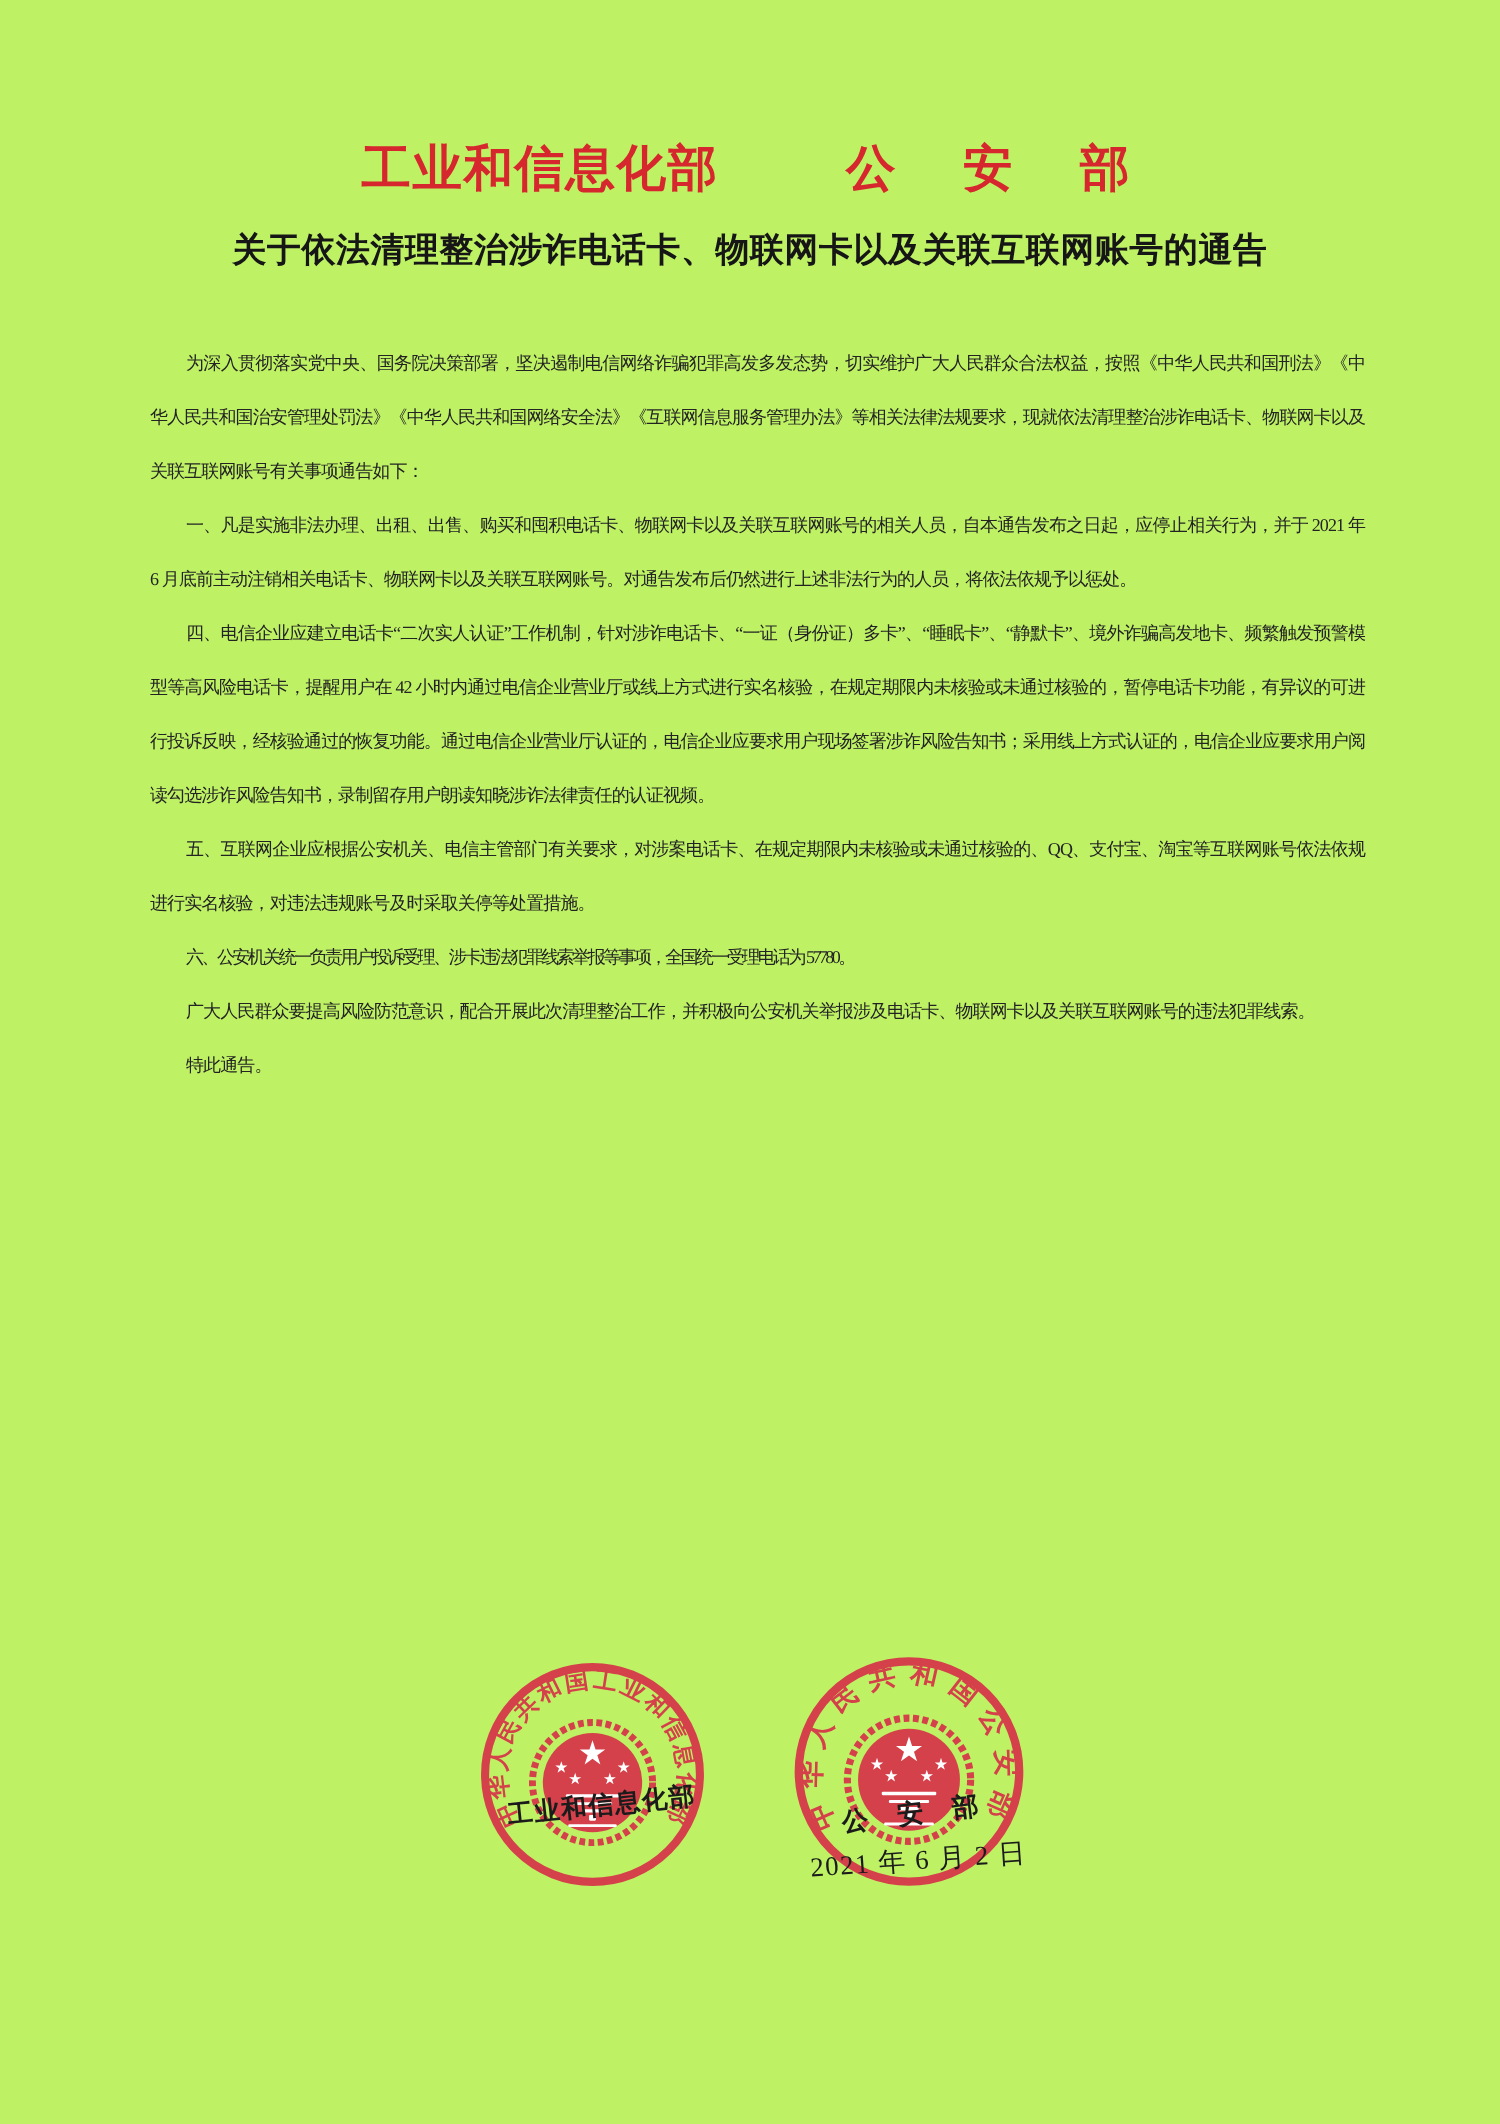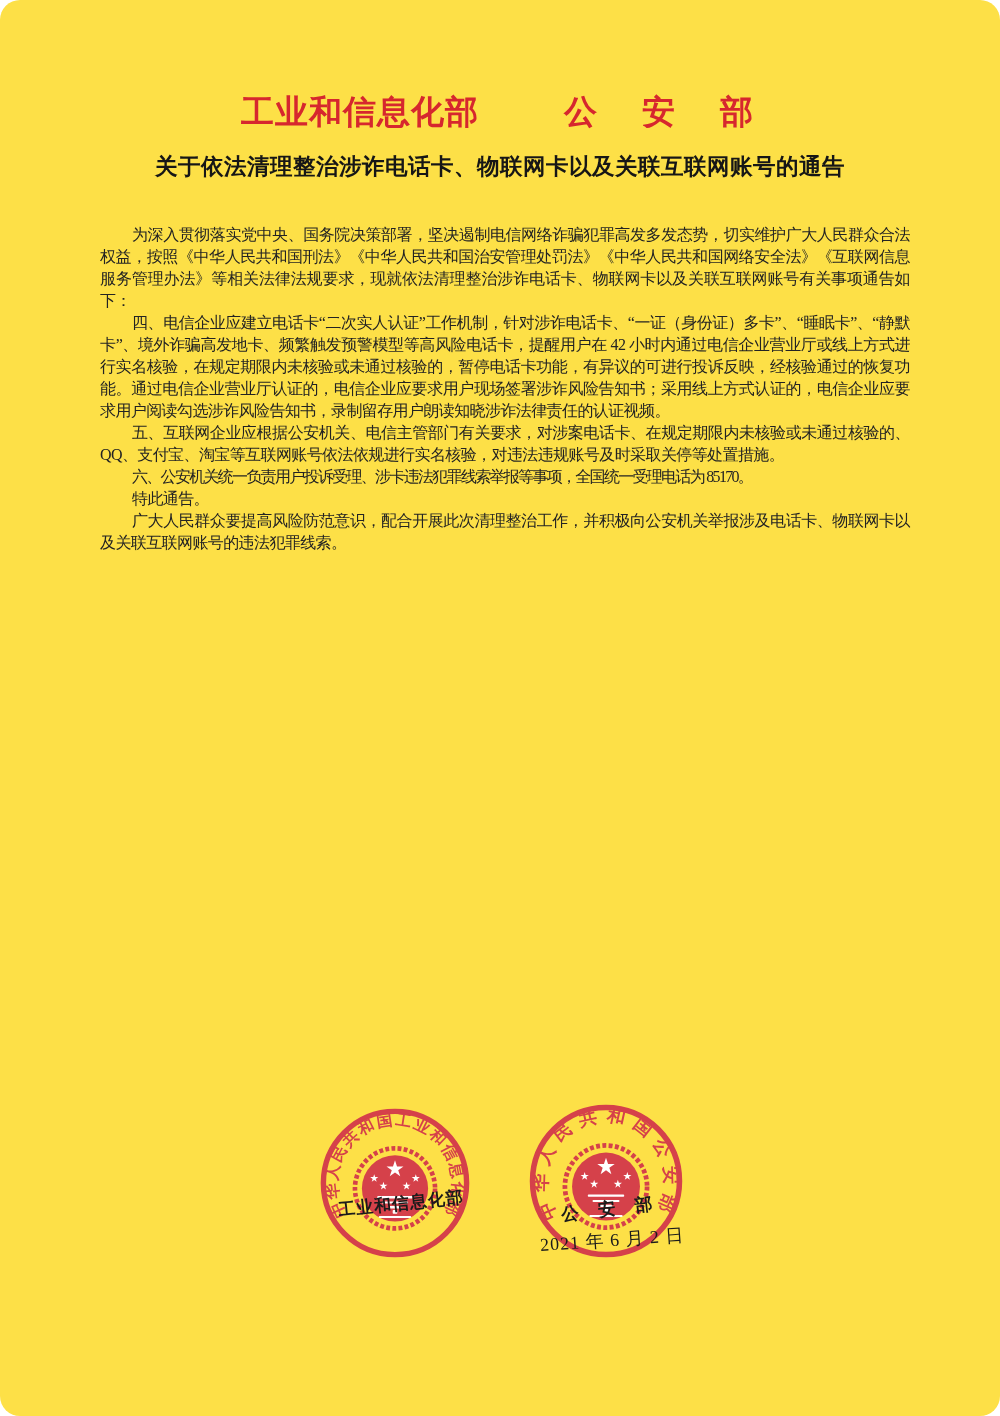--- a/index.html
+++ b/index.html
@@ -1,47 +1,46 @@
 <!DOCTYPE html>
 <html><head>
 <meta charset="utf-8">
 <style>
   html,body { margin:0; padding:0; background:#ffffff; }
   .page {
     position:relative;
     width:1000px; height:1416px;
-    background:#fde047;
+    background:#bef264;
     font-family:"Liberation Serif","DejaVu Serif",serif;
     color:#262626;
     overflow:hidden;
     margin:0 auto;
-    border-radius:20px;
   }
   .doc-header {
     display:flex; justify-content:center; align-items:baseline;
     gap:85px;
     padding-top:90px;
     font-size:33px; font-weight:bold;
     color:#d6272e;
     letter-spacing:1px;
   }
   .doc-header .org2 { letter-spacing:6px; }
   .doc-title {
     margin:16px 0 0 0;
     text-align:center;
     font-size:22.5px; font-weight:bold;
     color:#161616;
     letter-spacing:0.5px;
   }
   .doc-body {
     margin:42px 90px 0 100px;
     width:810px;
-    font-size:16px;
+    font-size:12px;
     letter-spacing:-0.6px;
-    line-height:22px;
+    line-height:36px;
     text-align:justify;
     color:#232323;
   }
   .doc-body p { margin:0; text-indent:2em; }
   .doc-body p.tight { letter-spacing:-1.7px; }
   .seal { position:absolute; }
   .seal svg { width:100%; height:100%; display:block; }
   .seal-left  { left:318px; top:1106px; width:154px; height:154px; }
   .seal-right { left:527px; top:1102px; width:158px; height:158px; }
   .stamp-overlay {
@@ -81,25 +80,26 @@
 
   <header class="doc-header">
     <span class="org1">工业和信息化部</span>
     <span class="org2">公　安　部</span>
   </header>
 
   <h1 class="doc-title">关于依法清理整治涉诈电话卡、物联网卡以及关联互联网账号的通告</h1>
 
   <main class="doc-body">
     <p>为深入贯彻落实党中央、国务院决策部署，坚决遏制电信网络诈骗犯罪高发多发态势，切实维护广大人民群众合法权益，按照《中华人民共和国刑法》《中华人民共和国治安管理处罚法》《中华人民共和国网络安全法》《互联网信息服务管理办法》等相关法律法规要求，现就依法清理整治涉诈电话卡、物联网卡以及关联互联网账号有关事项通告如下：</p>
+    <p>一、凡是实施非法办理、出租、出售、购买和囤积电话卡、物联网卡以及关联互联网账号的相关人员，自本通告发布之日起，应停止相关行为，并于 2021 年 6 月底前主动注销相关电话卡、物联网卡以及关联互联网账号。对通告发布后仍然进行上述非法行为的人员，将依法依规予以惩处。</p>
     <p>四、电信企业应建立电话卡“二次实人认证”工作机制，针对涉诈电话卡、“一证（身份证）多卡”、“睡眠卡”、“静默卡”、境外诈骗高发地卡、频繁触发预警模型等高风险电话卡，提醒用户在 42 小时内通过电信企业营业厅或线上方式进行实名核验，在规定期限内未核验或未通过核验的，暂停电话卡功能，有异议的可进行投诉反映，经核验通过的恢复功能。通过电信企业营业厅认证的，电信企业应要求用户现场签署涉诈风险告知书；采用线上方式认证的，电信企业应要求用户阅读勾选涉诈风险告知书，录制留存用户朗读知晓涉诈法律责任的认证视频。</p>
     <p>五、互联网企业应根据公安机关、电信主管部门有关要求，对涉案电话卡、在规定期限内未核验或未通过核验的、QQ、支付宝、淘宝等互联网账号依法依规进行实名核验，对违法违规账号及时采取关停等处置措施。</p>
-    <p class="tight">六、公安机关统一负责用户投诉受理、涉卡违法犯罪线索举报等事项，全国统一受理电话为 85170。</p>
+    <p class="tight">六、公安机关统一负责用户投诉受理、涉卡违法犯罪线索举报等事项，全国统一受理电话为 57780。</p>
+    <p>广大人民群众要提高风险防范意识，配合开展此次清理整治工作，并积极向公安机关举报涉及电话卡、物联网卡以及关联互联网账号的违法犯罪线索。</p>
     <p>特此通告。</p>
-    <p>广大人民群众要提高风险防范意识，配合开展此次清理整治工作，并积极向公安机关举报涉及电话卡、物联网卡以及关联互联网账号的违法犯罪线索。</p>
   </main>
 
   <div class="seal seal-left">
     <svg viewBox="0 0 200 200">
       <circle cx="100" cy="100" r="93" fill="none" stroke="#d5414a" stroke-width="7"></circle>
       <path id="arc1" d="M 51.8,157.5 A 75,75 0 1 1 148.2,157.5" fill="none"></path>
       <text font-size="20.5" font-weight="bold" fill="#d5414a" letter-spacing="2.5">
         <textPath href="#arc1" startOffset="50%" text-anchor="middle">中华人民共和国工业和信息化部</textPath>
       </text>
       <use href="#emblem" transform="translate(100,107)"></use>

